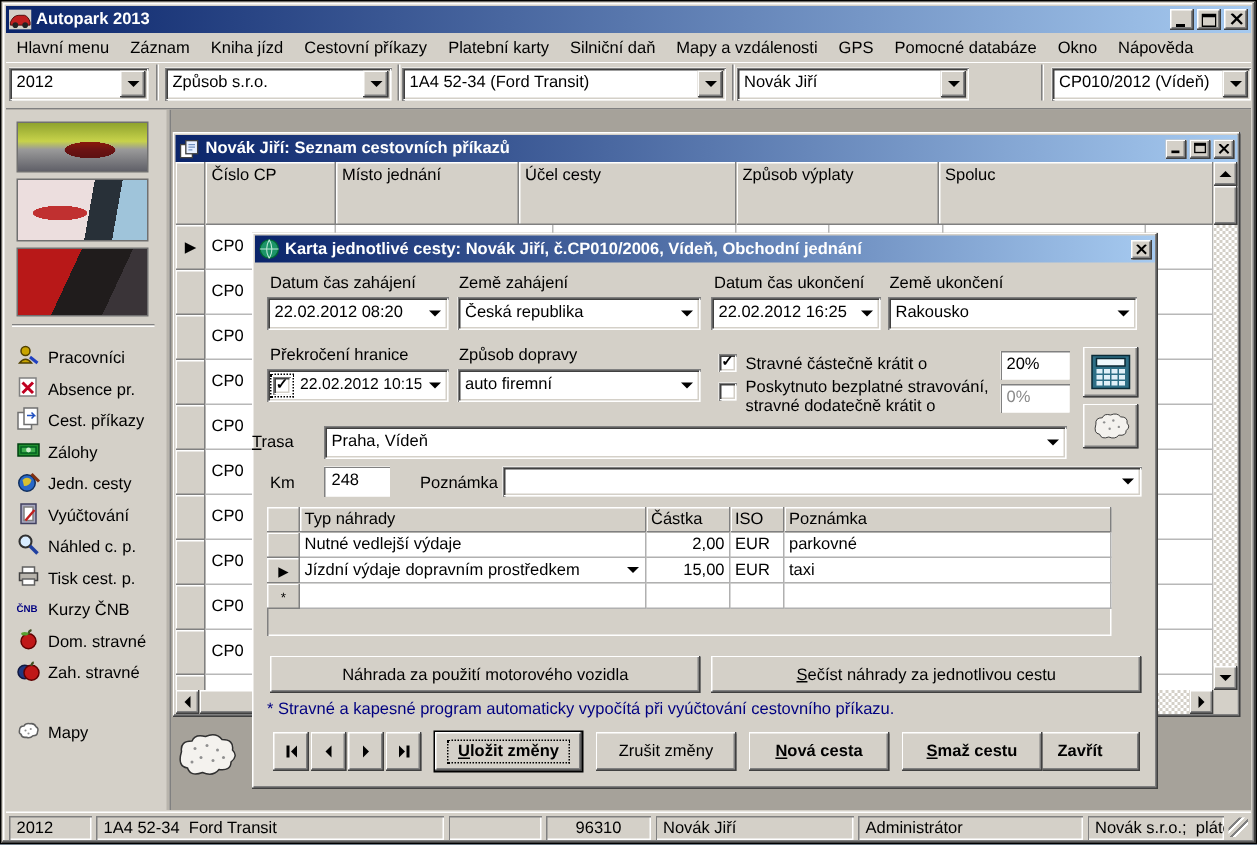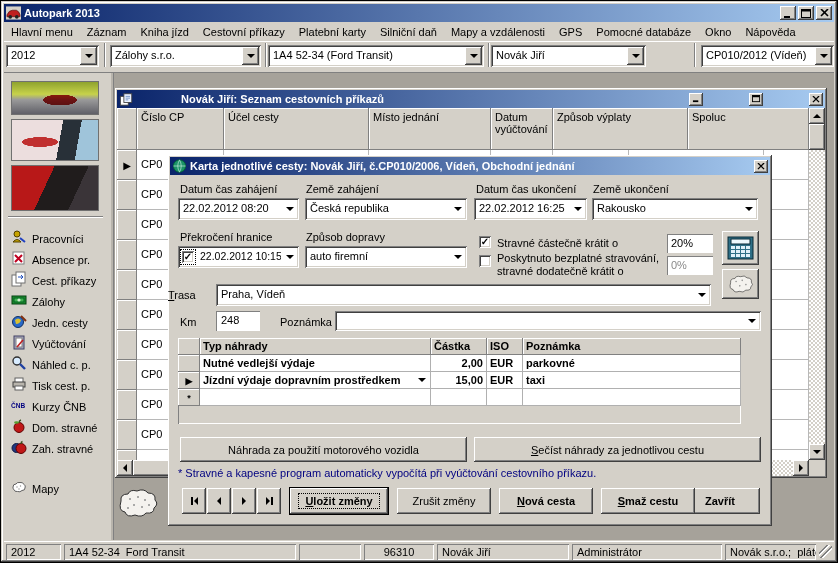--- a/index.html
+++ b/index.html
@@ -122,21 +122,21 @@
 
   <div class="abs toolbar" style="left:3px;top:40px;right:3px;height:32px;">
     <div class="combo" style="left:2px;top:4px;width:93px;">
       <span class="ctext">2012</span>
       <span class="cbtn">
           <span class="arrdn"></span>
         </span>
     </div>
     <span class="tsep" style="left:100px;"></span>
     <div class="combo" style="left:106px;top:4px;width:151px;">
-      <span class="ctext">Zálohy s.r.o.</span>
+      <span class="ctext">Způsob s.r.o.</span>
       <span class="cbtn">
           <span class="arrdn"></span>
         </span>
     </div>
     <span class="tsep" style="left:261px;"></span>
     <div class="combo" style="left:264px;top:4px;width:216px;">
       <span class="ctext">1A4 52-34 (Ford Transit)</span>
       <span class="cbtn">
           <span class="arrdn"></span>
         </span>
@@ -259,21 +259,21 @@
             <path d="M2 8 Q2 5 5 5 Q6 3 9 3.5 Q12 3 13 5.5 Q15 6.5 14 9 Q14 11.5 11 11.5 Q9 13.5 6.5 12.5 Q3.5 13 3 10.5 Q1.5 10 2 8 Z" fill="#fff" stroke="#606060"></path>
             <circle cx="6" cy="8" r="0.7" fill="#909090"></circle>
             <circle cx="9.5" cy="7" r="0.7" fill="#909090"></circle>
             <circle cx="8" cy="10" r="0.7" fill="#909090"></circle>
           </svg>
         <span>Mapy</span>
       </div>
     </div>
 
     <div class="abs lwindow" style="left:111px;top:15px;width:712px;height:390px;">
-      <div class="abs titlebar" style="left:2px;top:2px;width:708px;gap:44px;">
+      <div class="abs titlebar" style="left:2px;top:2px;width:708px;">
         <svg class="ticon" viewBox="0 0 16 16">
             <rect x="1" y="5" width="9" height="10" fill="#fff" stroke="#404040"></rect>
             <rect x="5" y="2" width="9" height="10" fill="#e8f0ff" stroke="#404040"></rect>
             <path d="M7 5 L12 5 M7 7 L12 7 M7 9 L10 9" stroke="#7090c0"></path>
           </svg>
         <span>Novák Jiří: Seznam cestovních příkazů</span>
         <span style="flex:1"></span>
         <span class="winbtn small">
             <svg width="9" height="8" viewBox="0 0 10 9">
               <rect x="1" y="6" width="6" height="2" fill="#000"></rect>
@@ -288,23 +288,22 @@
         <span class="winbtn small">
             <svg width="8" height="7" viewBox="0 0 9 8">
               <path d="M1 0 L8 7 M8 0 L1 7" stroke="#000" stroke-width="1.5"></path>
             </svg>
           </span>
       </div>
 
       <div class="abs lheader" style="left:2px;top:20px;right:18px;height:42px;">
         <div class="hc" style="width:20px;"></div>
         <div class="hc" style="width:87px;">Číslo CP</div>
+        <div class="hc" style="width:122px;">Místo jednání</div>
         <div class="hc" style="width:145px;">Účel cesty</div>
-        <div class="hc" style="width:122px;">Místo jednání</div>
-        <div class="hc" style="width:62px;">Datum vyúčtování</div>
         <div class="hc" style="width:135px;">Způsob výplaty</div>
         <div class="hc" style="flex:1;">Spoluc</div>
       </div>
 
       <div class="abs" style="left:2px;top:62px;right:18px;height:310px;overflow:hidden;background:#fff;">
         <div class="lrow">
             <div class="sel">▶</div>
             <div class="c" style="width:87px;">CP0</div>
             <div class="c" style="width:145px;"></div>
             <div class="c" style="width:122px;"></div>
@@ -565,21 +564,21 @@
       <span class="dlabel" style="left:12px;top:161px;">Km</span>
       <div class="abs sunken1" style="left:48px;top:156px;width:44px;height:20px;background:#fff;padding:3px 0 0 5px;"><span>248</span></div>
       <span class="dlabel" style="left:112px;top:161px;">Poznámka</span>
       <div class="dfield" style="left:167px;top:156px;width:426px;height:20px;">
         <span class="ftext"></span>
         <span class="cbtn abs" style="right:2px;top:2px;bottom:2px;width:15px;display:flex;align-items:center;justify-content:center;">
             <span class="arrdn"></span>
           </span>
       </div>
 
-      <div class="grid" style="left:10px;top:183px;width:563px;height:86px;font-weight:bold;">
+      <div class="grid" style="left:10px;top:183px;width:563px;height:86px;">
         <div class="grow ghead">
           <div class="gsel"></div>
           <div class="gc" style="width:231px;">Typ náhrady</div>
           <div class="gc" style="width:56px;">Částka</div>
           <div class="gc" style="width:36px;">ISO</div>
           <div class="gc" style="flex:1;">Poznámka</div>
         </div>
         <div class="grow">
           <div class="gsel"></div>
           <div class="gc" style="width:231px;">Nutné vedlejší výdaje</div>

